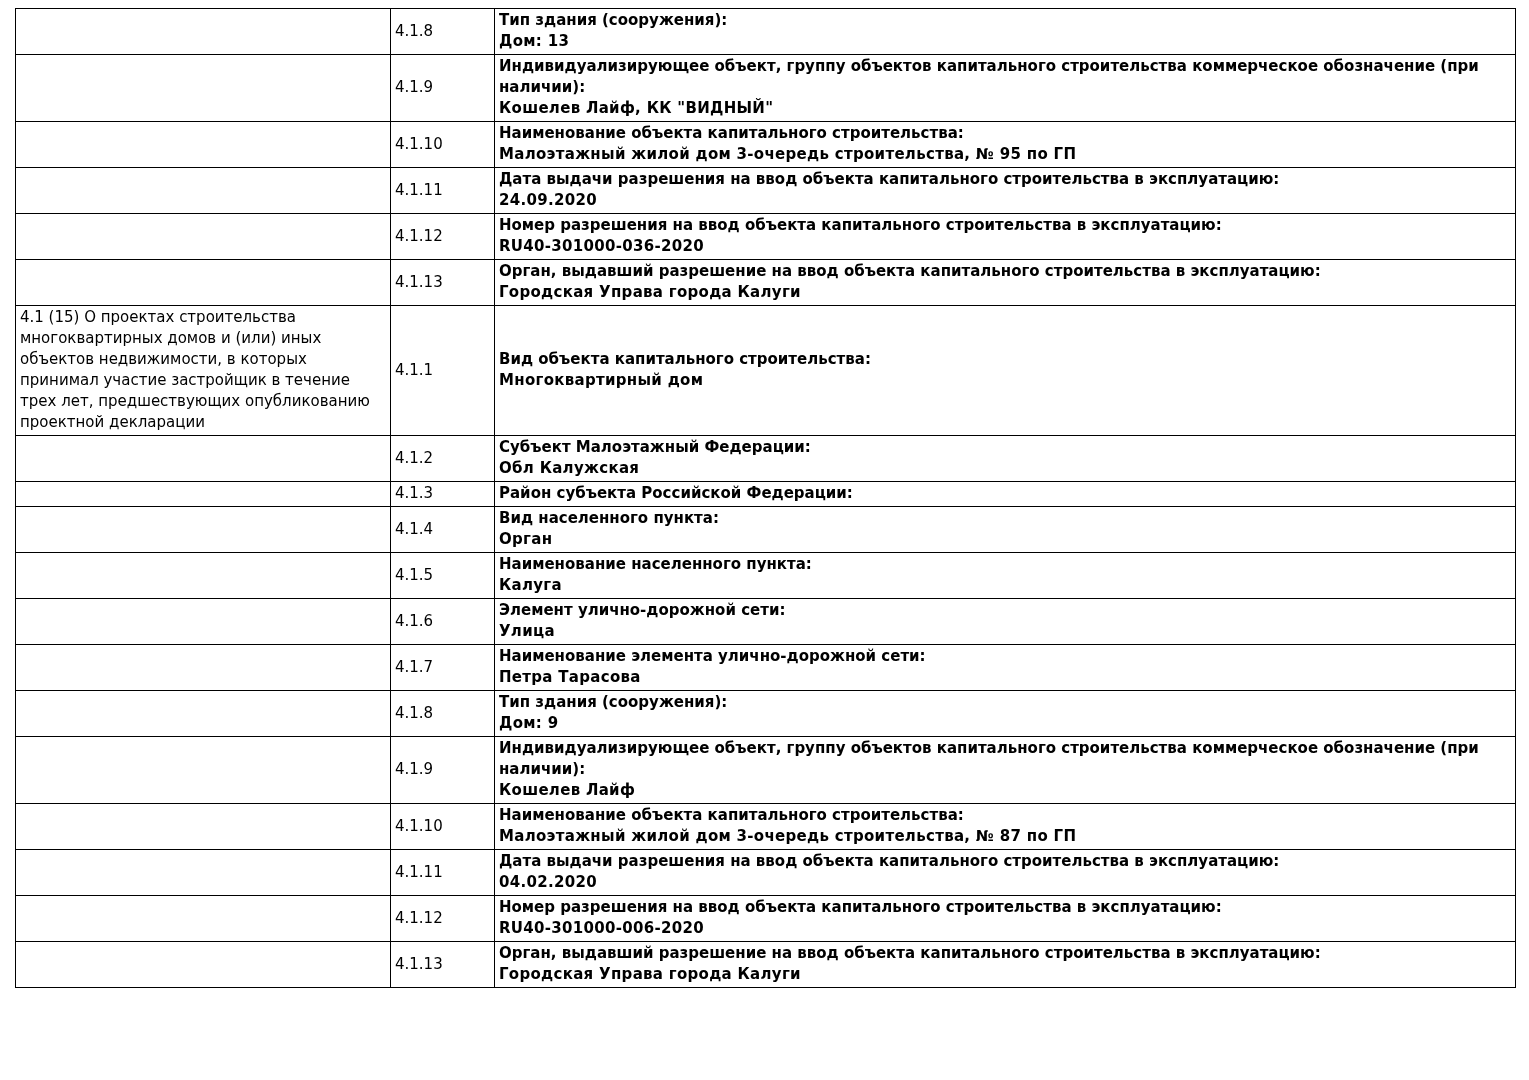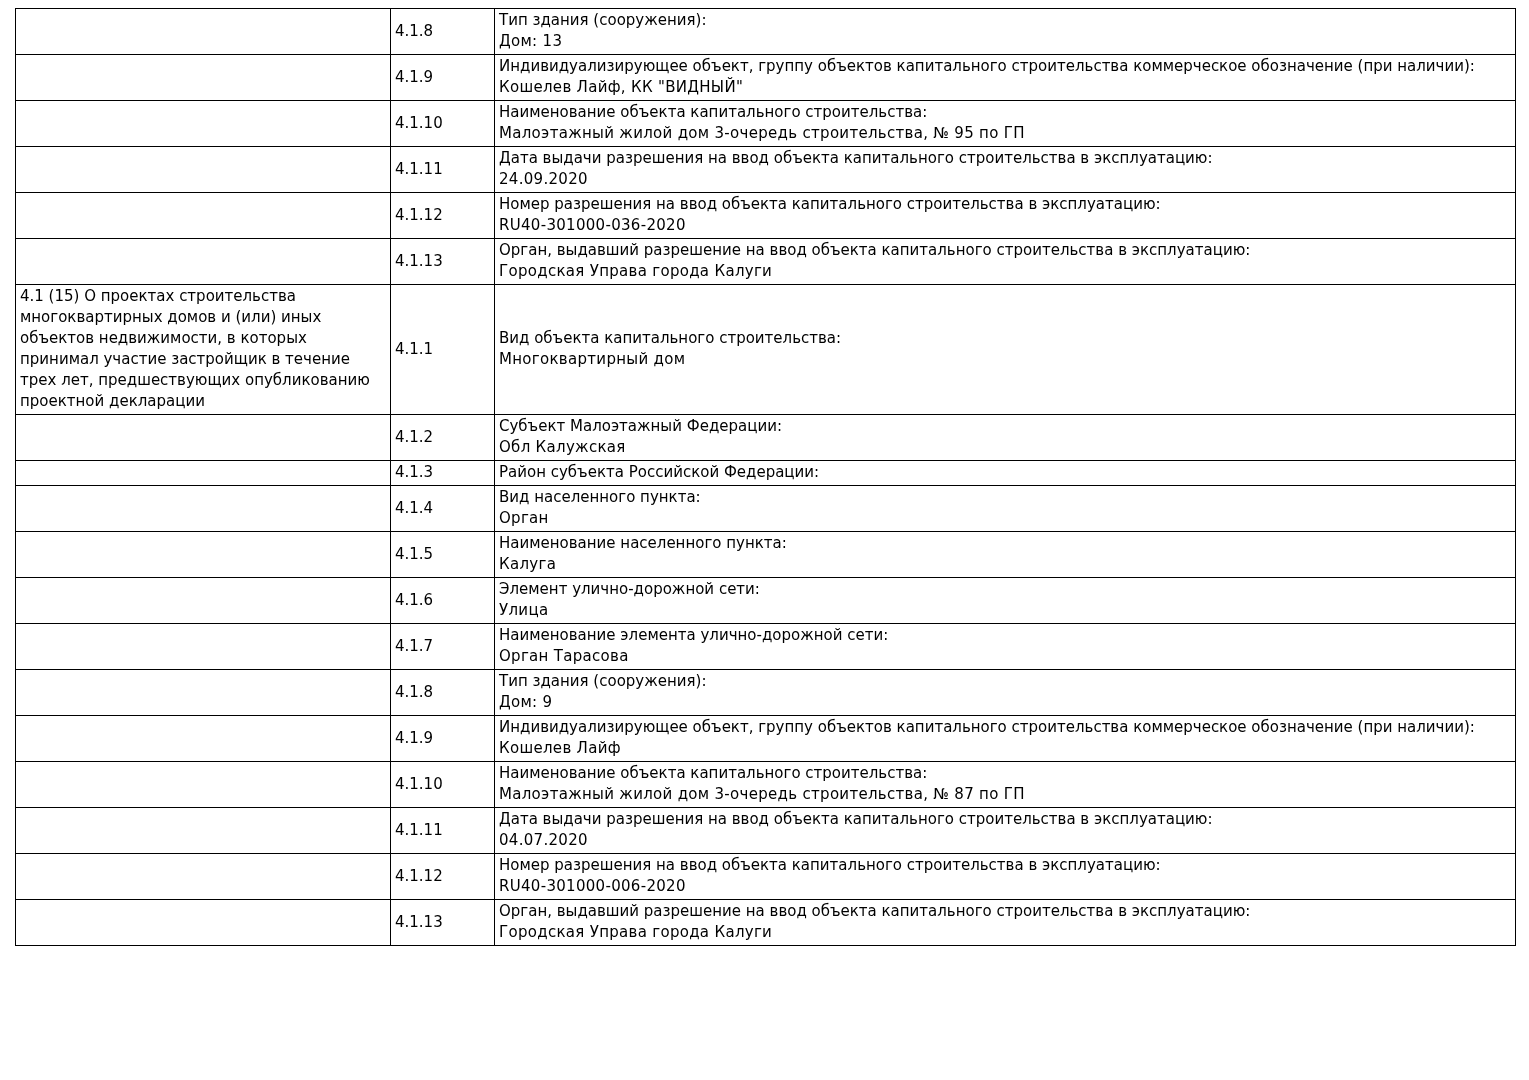--- a/index.html
+++ b/index.html
@@ -35,24 +35,24 @@
     vertical-align: top;
   }
   td.num-cell {
     vertical-align: middle;
   }
   tr.tall {
     height: 120px;
     margin-top: 12px;
   }
   .row-label {
-    font-weight: normal;
+    font-weight: bold;
   }
   .row-value {
-    font-weight: normal;
+    font-weight: bold;
     letter-spacing: 0.02em;
   }
 </style>
 </head>
 <body>
 
 <table class="decl">
   <colgroup>
     <col style="width:375px">
     <col style="width:104px">
@@ -205,21 +205,21 @@
   </tr>
       <tr>
     <td class="section-cell">
       <div class="section-text"></div>
     </td>
     <td class="num-cell">
       <div>4.1.7</div>
     </td>
     <td class="detail-cell">
       <div class="row-label">Наименование элемента улично-дорожной сети:</div>
-      <div class="row-value">Орган Тарасова</div>
+      <div class="row-value">Петра Тарасова</div>
     </td>
   </tr>
       <tr>
     <td class="section-cell">
       <div class="section-text"></div>
     </td>
     <td class="num-cell">
       <div>4.1.8</div>
     </td>
     <td class="detail-cell">
@@ -253,21 +253,21 @@
   </tr>
       <tr>
     <td class="section-cell">
       <div class="section-text"></div>
     </td>
     <td class="num-cell">
       <div>4.1.11</div>
     </td>
     <td class="detail-cell">
       <div class="row-label">Дата выдачи разрешения на ввод объекта капитального строительства в эксплуатацию:</div>
-      <div class="row-value">04.07.2020</div>
+      <div class="row-value">04.02.2020</div>
     </td>
   </tr>
       <tr>
     <td class="section-cell">
       <div class="section-text"></div>
     </td>
     <td class="num-cell">
       <div>4.1.12</div>
     </td>
     <td class="detail-cell">

